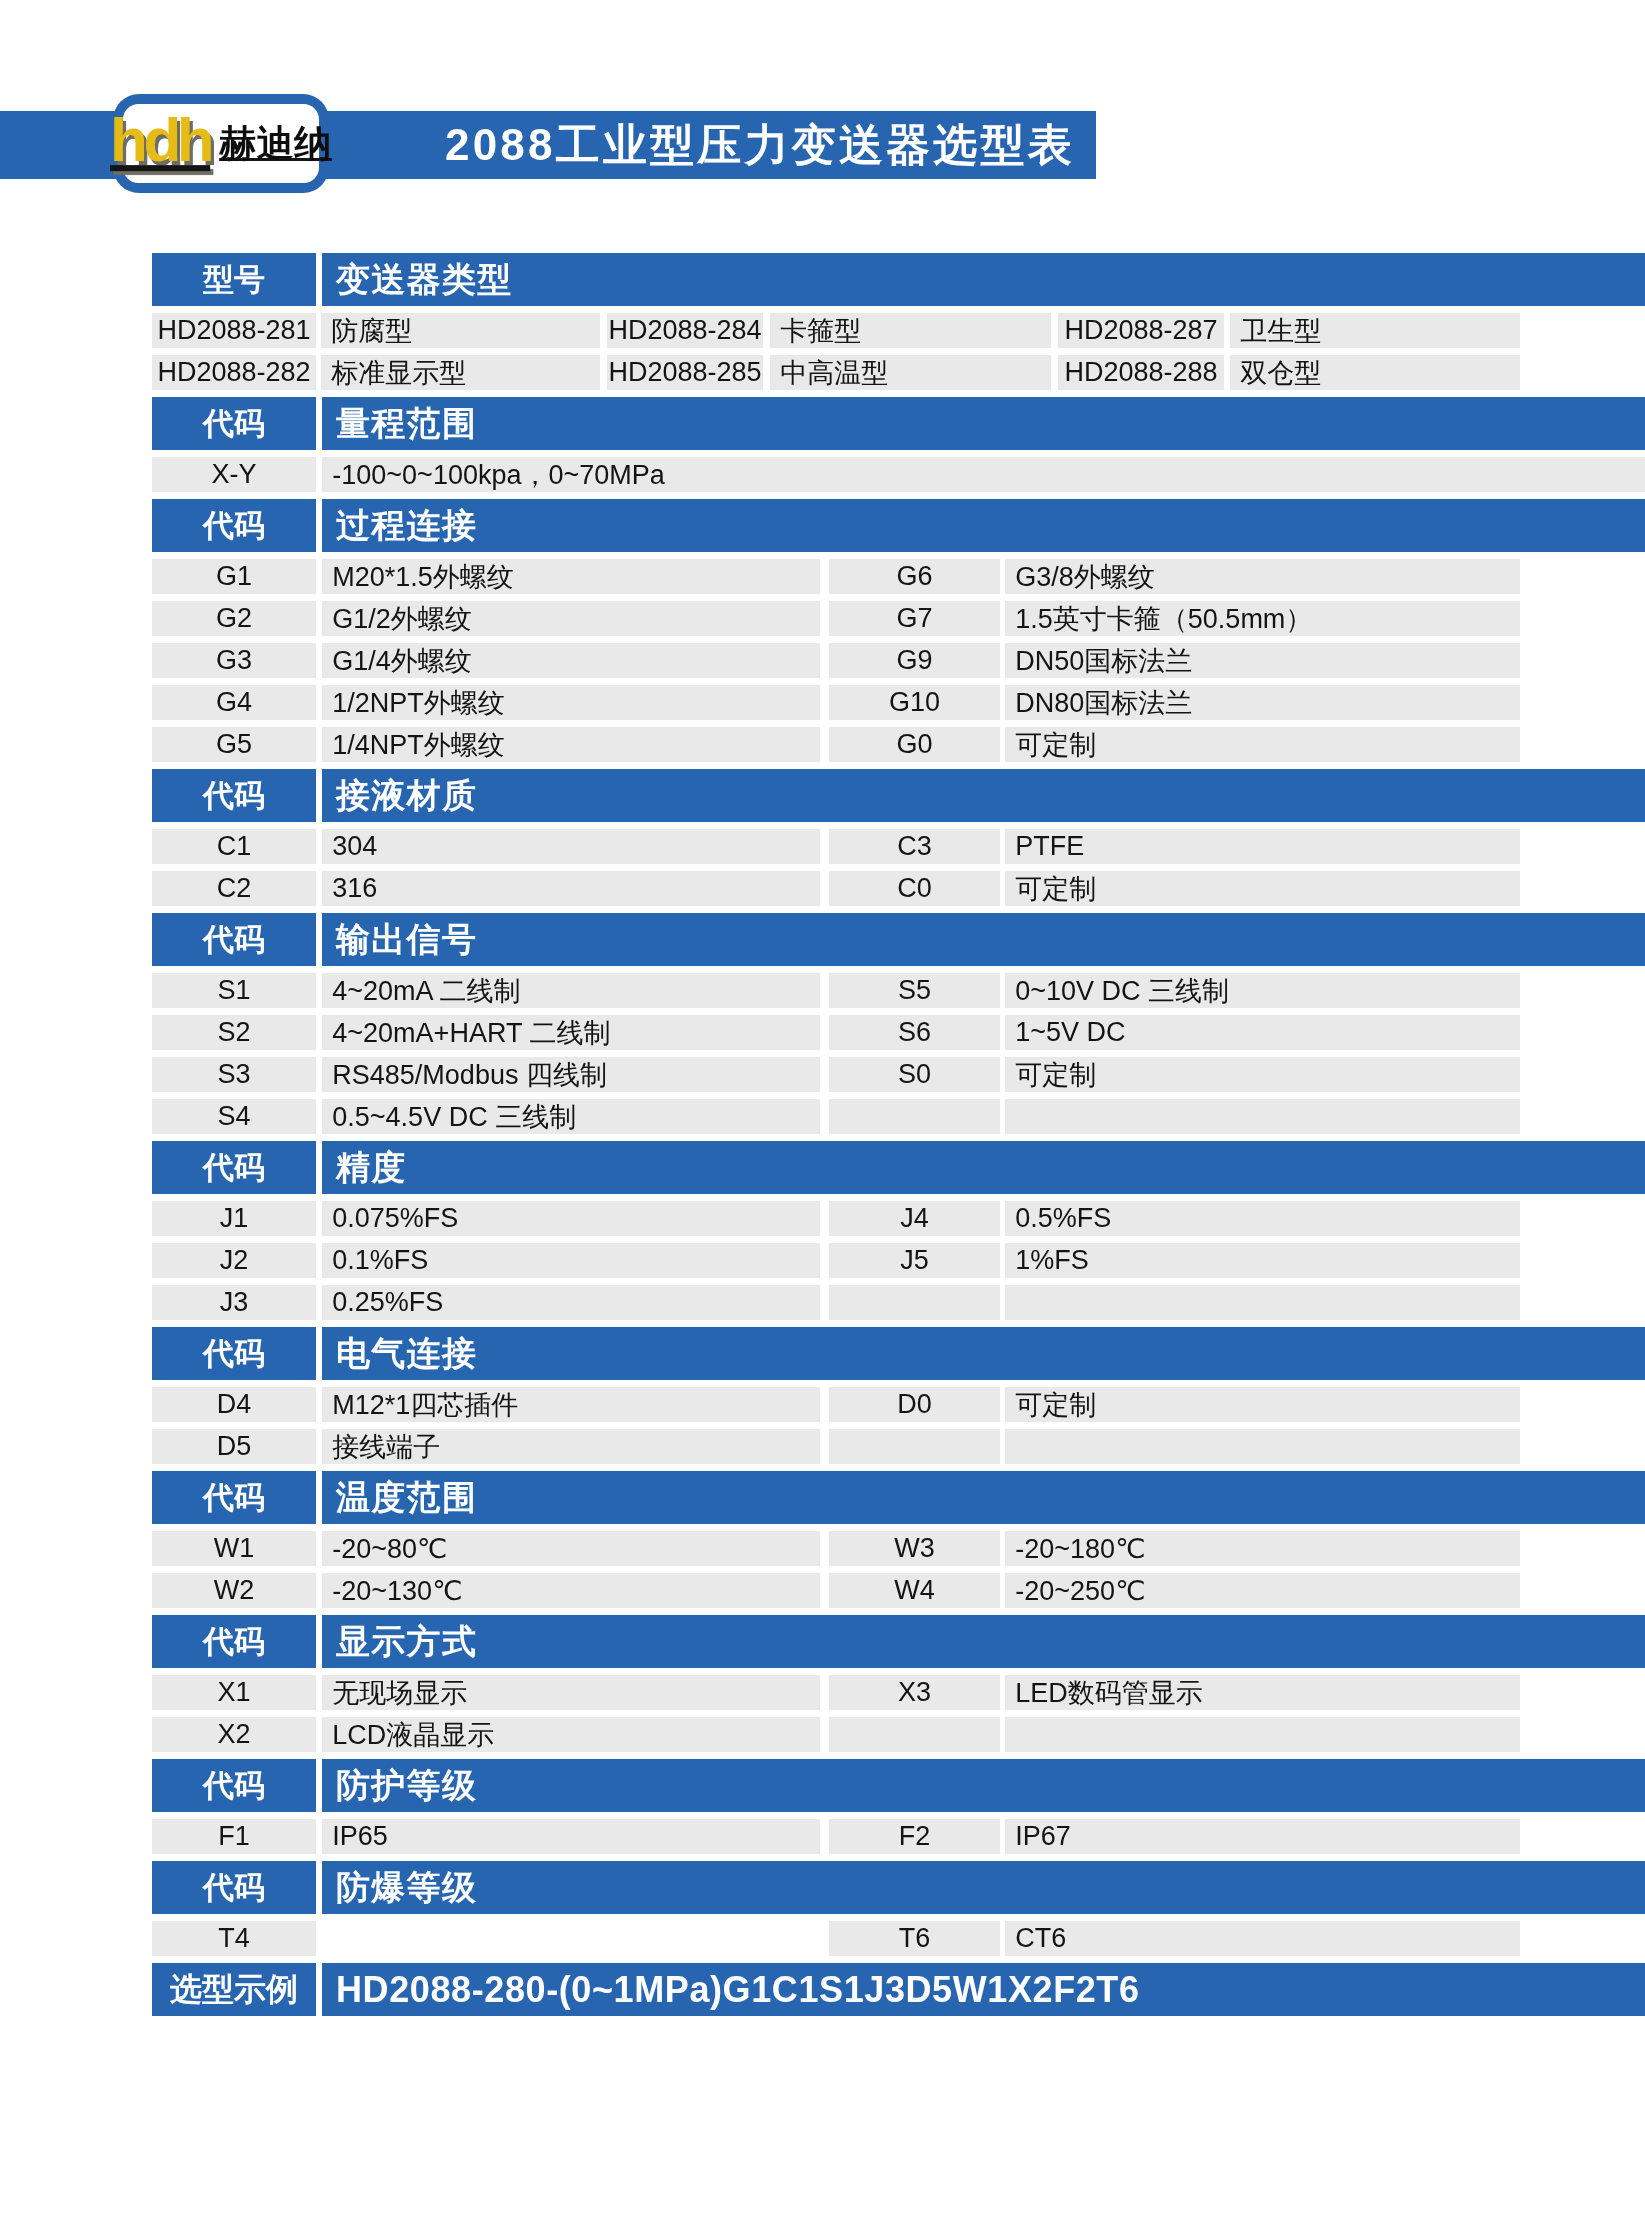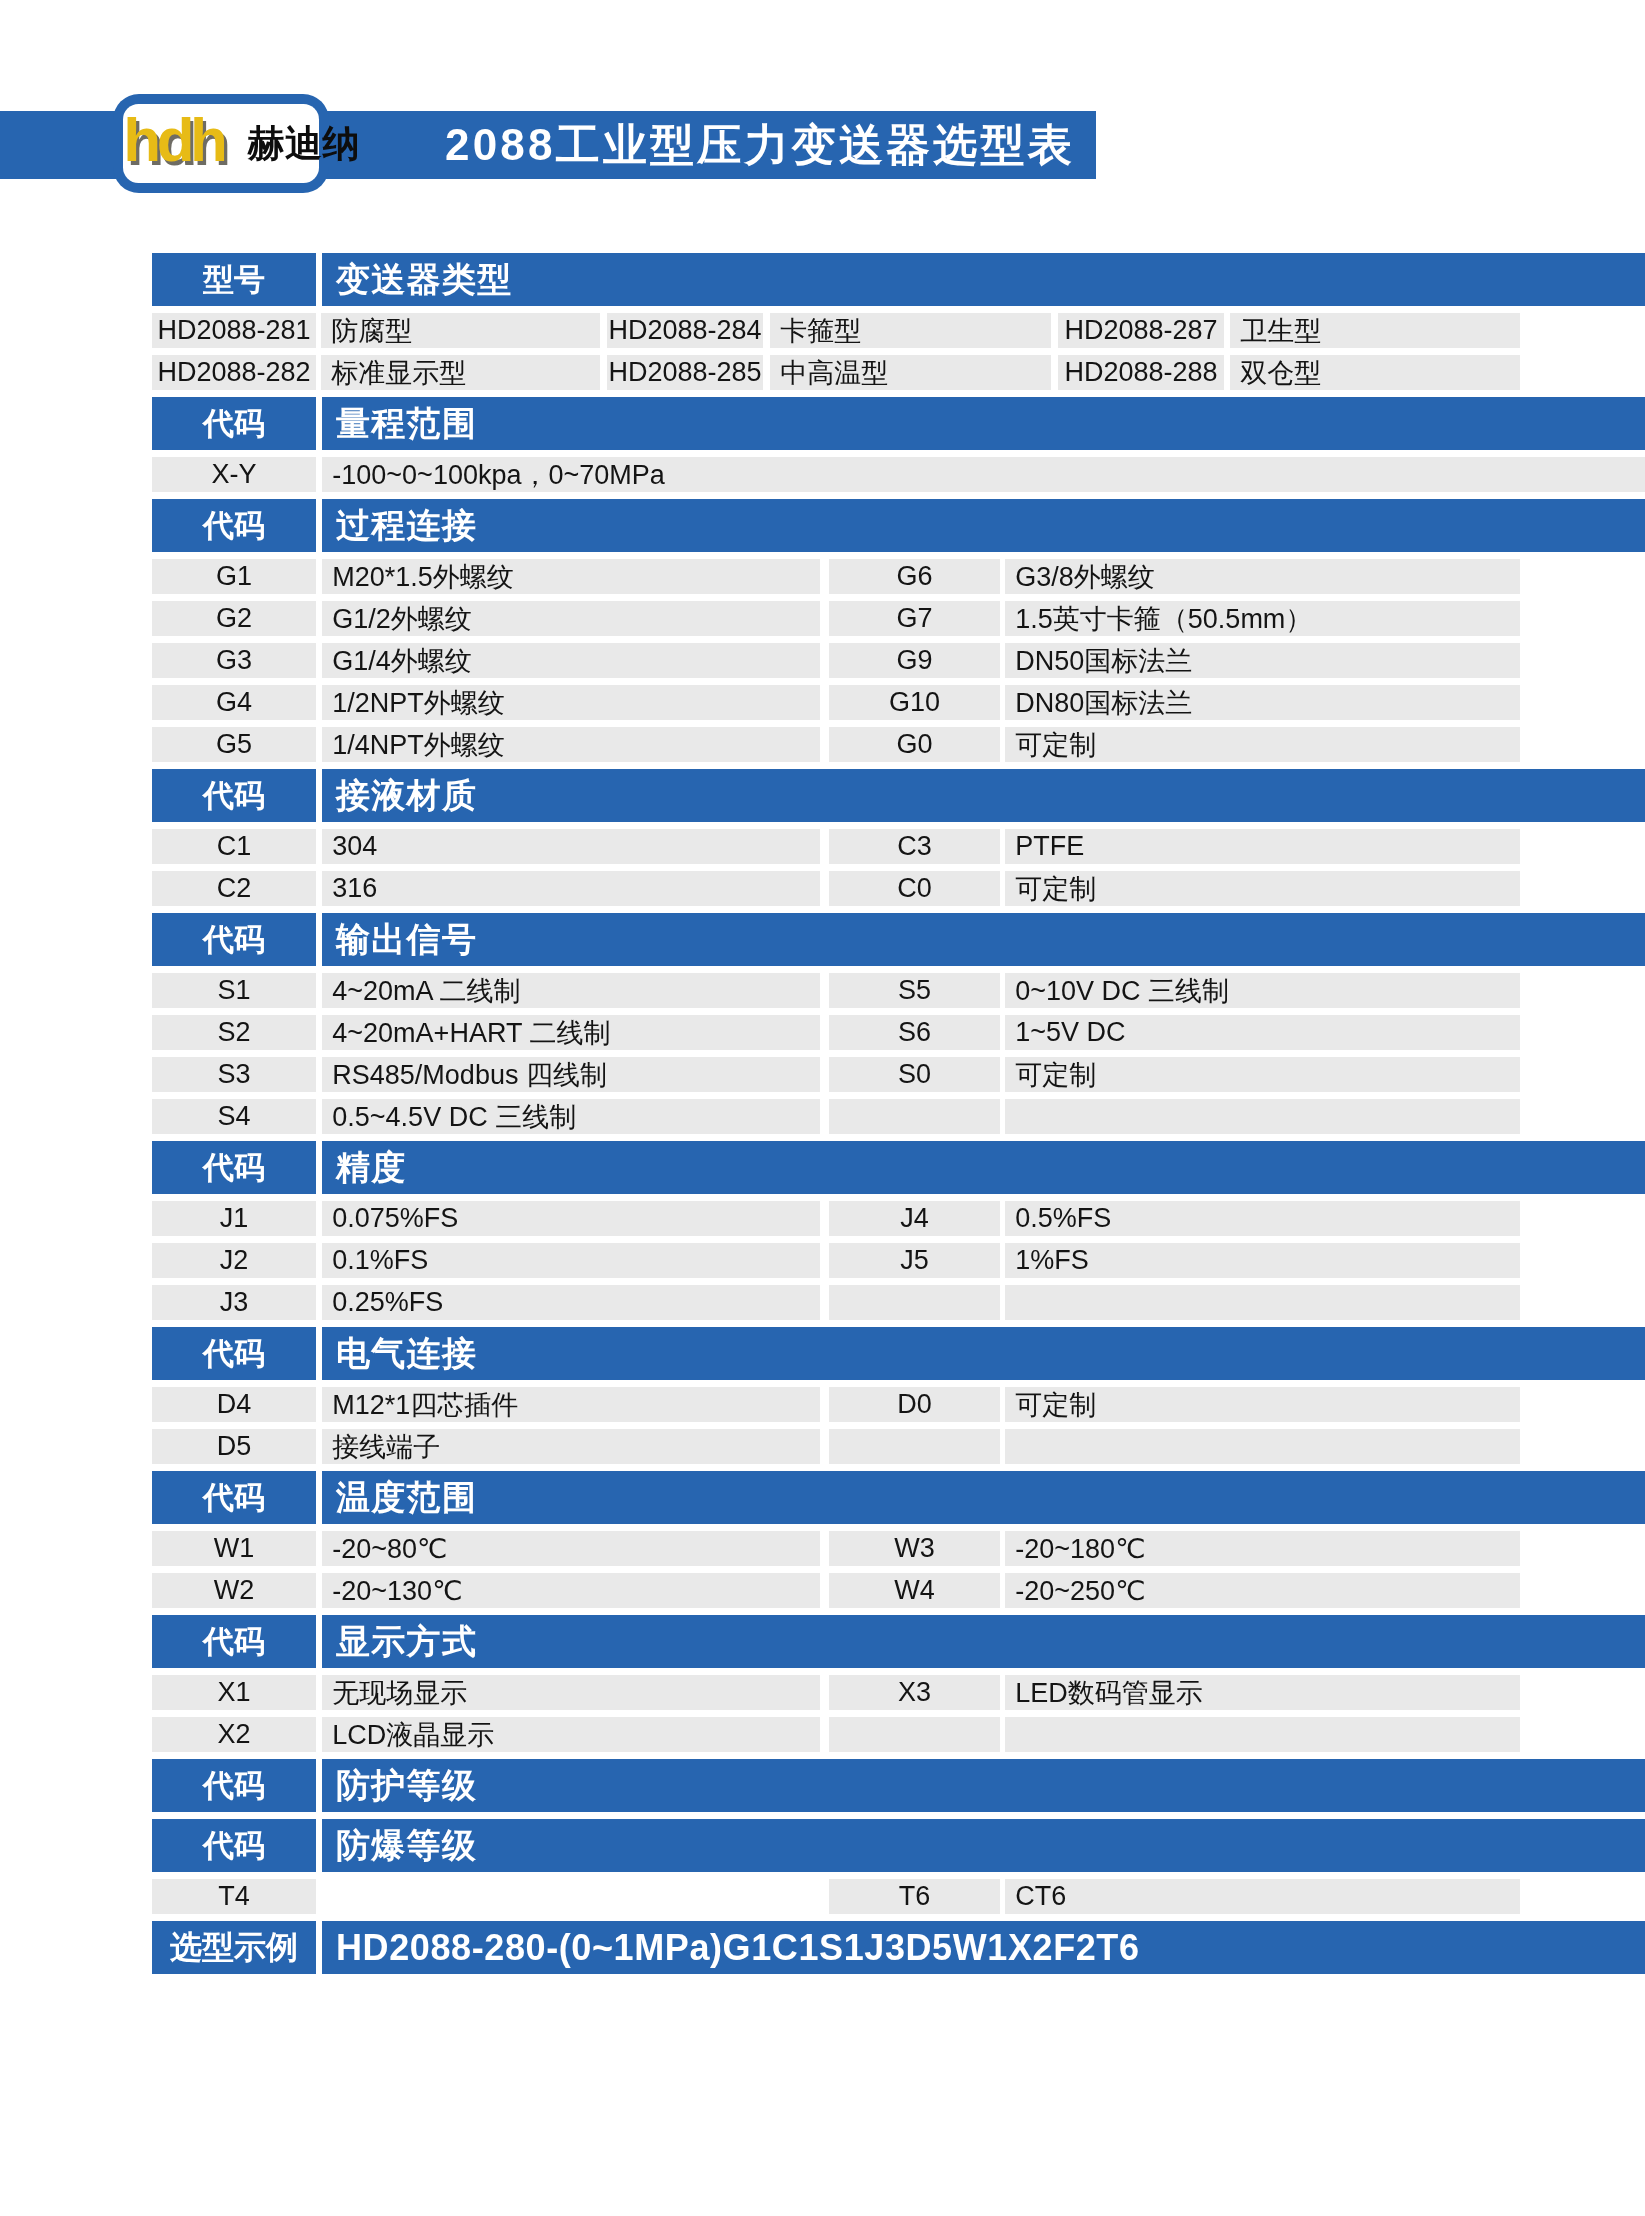--- a/index.html
+++ b/index.html
@@ -27,22 +27,23 @@
     font-size:44px;font-weight:800;letter-spacing:3.2px;color:#ffffff;
     white-space:nowrap;
   }
   .logo-box{
     position:absolute;left:113px;top:94px;width:216px;height:99px;
     background:var(--blue);border-radius:26px;
   }
   .logo-inner{
     position:absolute;left:10.3px;top:10.3px;right:10.3px;bottom:10.3px;
     background:#ffffff;border-radius:15.5px;
-    display:flex;align-items:center;gap:24px;
+    display:flex;align-items:center;justify-content:center;gap:9px;
     white-space:nowrap;
+    text-decoration:underline;
   }
   .logo-mark{
     font-size:62px;font-weight:700;letter-spacing:-4.5px;
     color:var(--gold);
     text-shadow:3.2px 3.9px 0 #6e6c64;
     line-height:1;transform:translateY(-3.9px);
   }
   .logo-brand{
     font-size:37px;font-weight:900;color:#0d0d0d;line-height:1;
     letter-spacing:0.6px;
@@ -282,20 +283,26 @@
     <div class="cell center p-code">X2</div>
     <div class="cell desc p-d1">LCD液晶显示</div>
     <div class="cell center p-c2"></div>
     <div class="cell desc p-d2"></div>
   </div>
 
   <div class="trow hdr">
     <div class="cell blue center hcode p-code">代码</div>
     <div class="cell blue htitle p-wide">防护等级</div>
   </div>
+  <div class="trow data">
+    <div class="cell center p-code">F1</div>
+    <div class="cell desc p-d1">IP65</div>
+    <div class="cell center p-c2">F2</div>
+    <div class="cell desc p-d2">IP67</div>
+  </div>
 
   <div class="trow hdr">
     <div class="cell blue center hcode p-code">代码</div>
     <div class="cell blue htitle p-wide">防爆等级</div>
   </div>
   <div class="trow data">
     <div class="cell center p-code">T4</div>
     <div class="cell center p-c2">T6</div>
     <div class="cell desc p-d2">CT6</div>
   </div>

